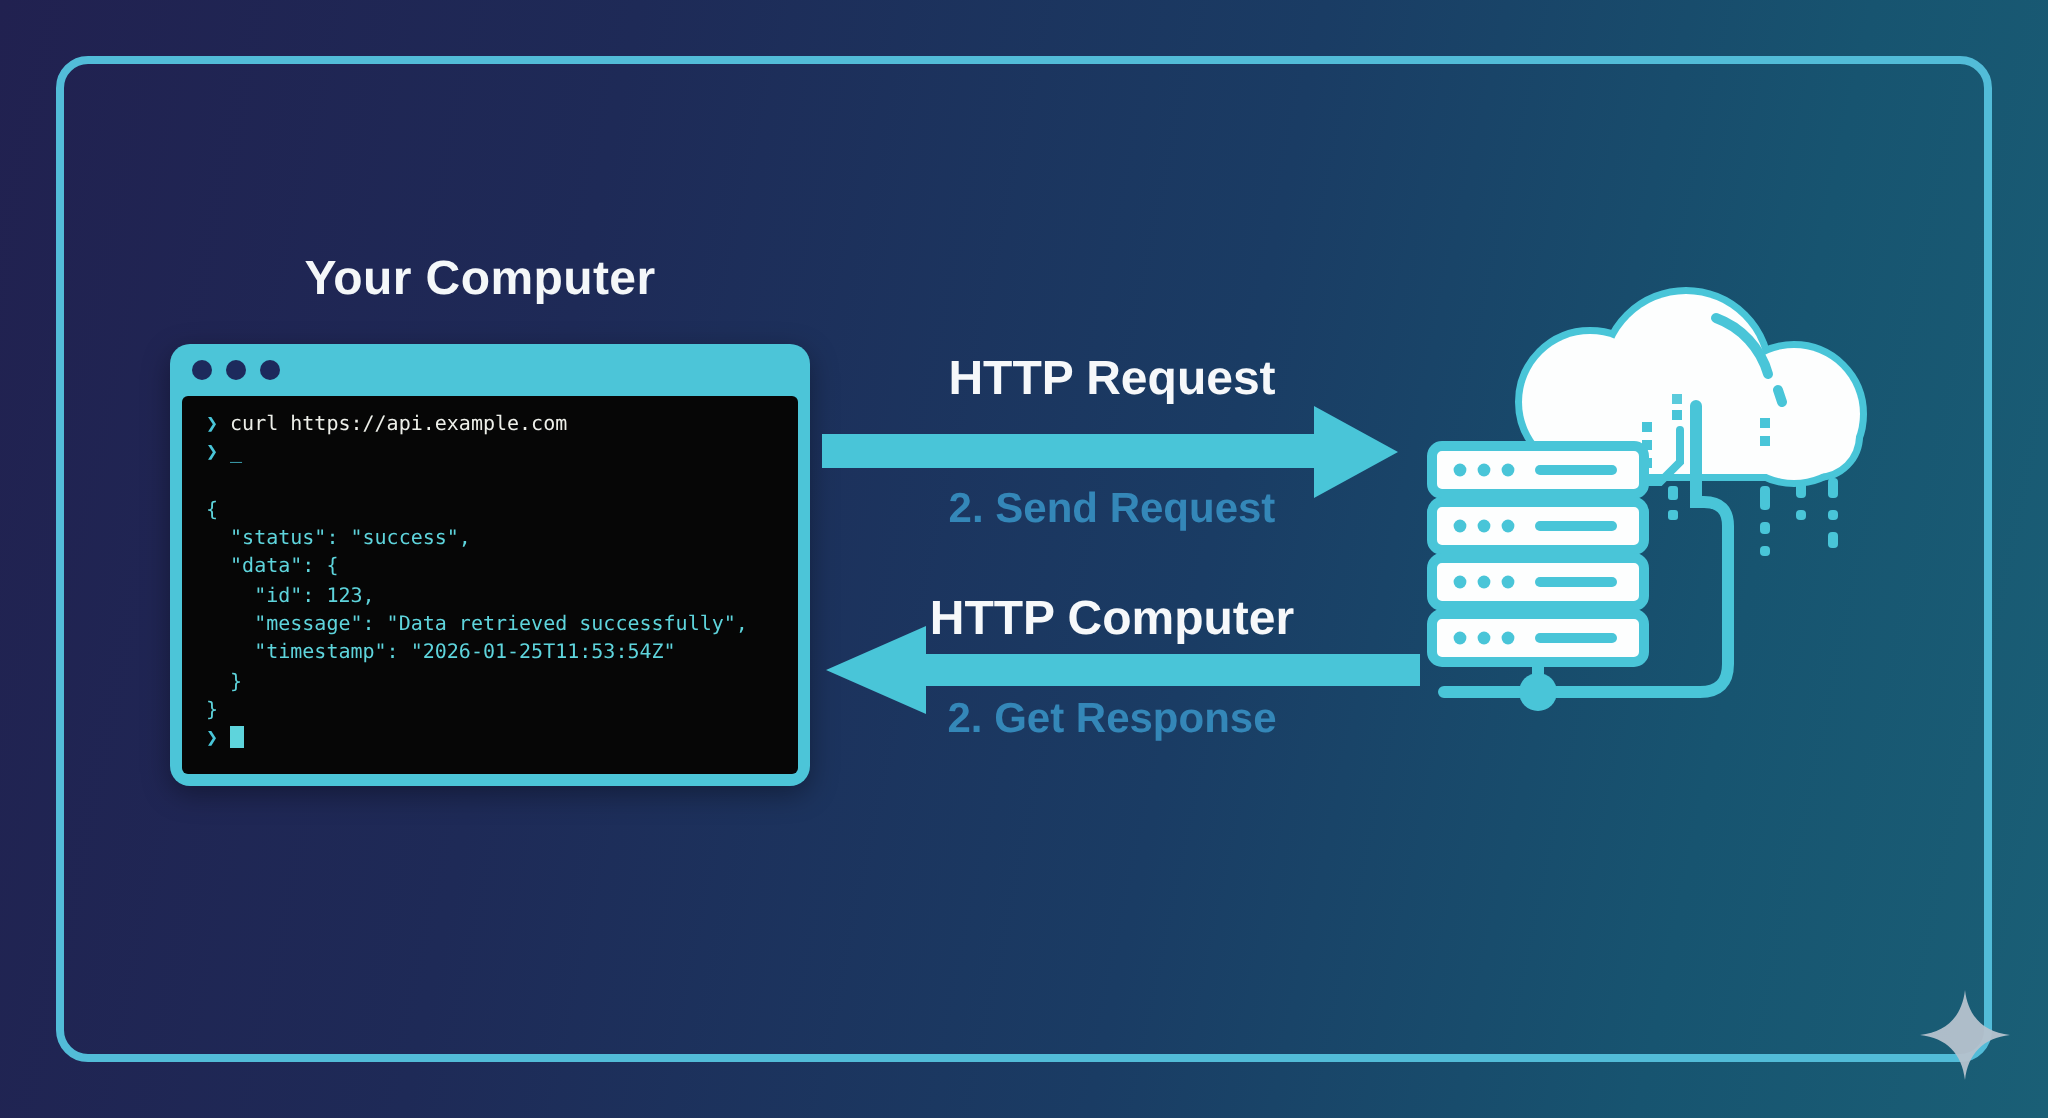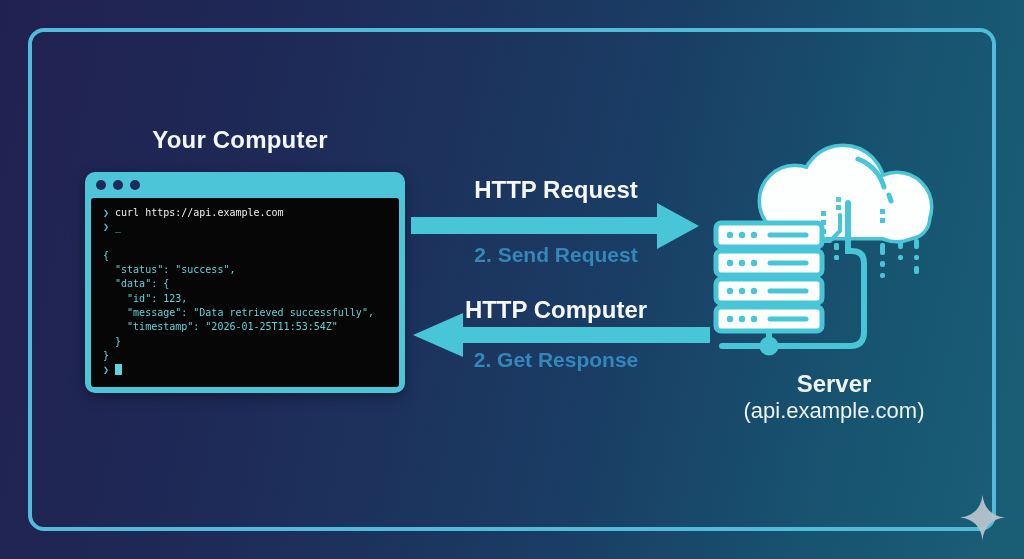--- a/index.html
+++ b/index.html
@@ -189,22 +189,18 @@
         <path d="M 70 92 H 106"></path>
         <path d="M 70 120 H 106"></path>
         <path d="M 70 148 H 106"></path>
         <path d="M 70 176 H 106"></path>
       </g>
       <path class="ic-stroke" stroke-width="6" d="M 69 188 V 203"></path>
       <circle class="ic-cyan" cx="69" cy="203" r="9.5"></circle>
     </g>
   </svg>
 
-  <div class="server-label">
-    <div class="l1">Server</div>
-    <div class="l2">(api.example.com)</div>
-  </div>
 
   <svg class="sparkle" width="45" height="45" viewBox="0 0 44 44">
     <path fill="var(--sparkle,#b6c2cd)" opacity="0.95" d="M22,0 C23.5,13 31,20.5 44,22 C31,23.5 23.5,31 22,44 C20.5,31 13,23.5 0,22 C13,20.5 20.5,13 22,0 Z"></path>
   </svg>
 
 </div>
 
 </body></html>

